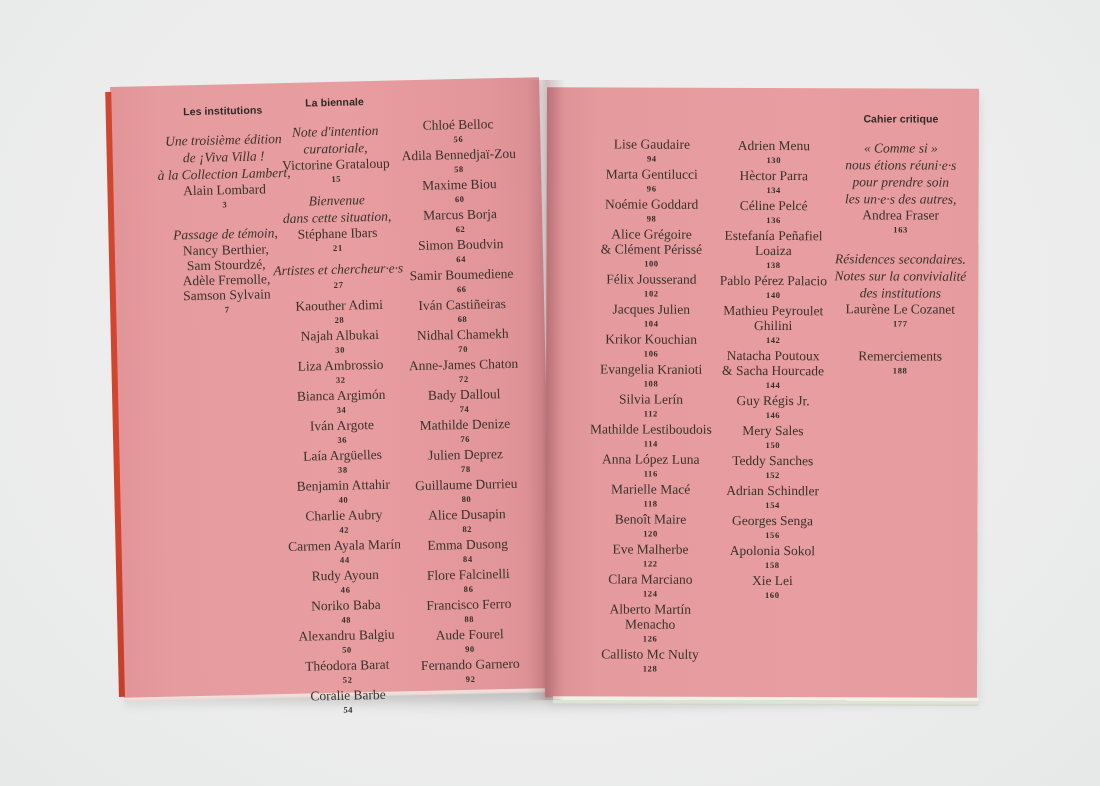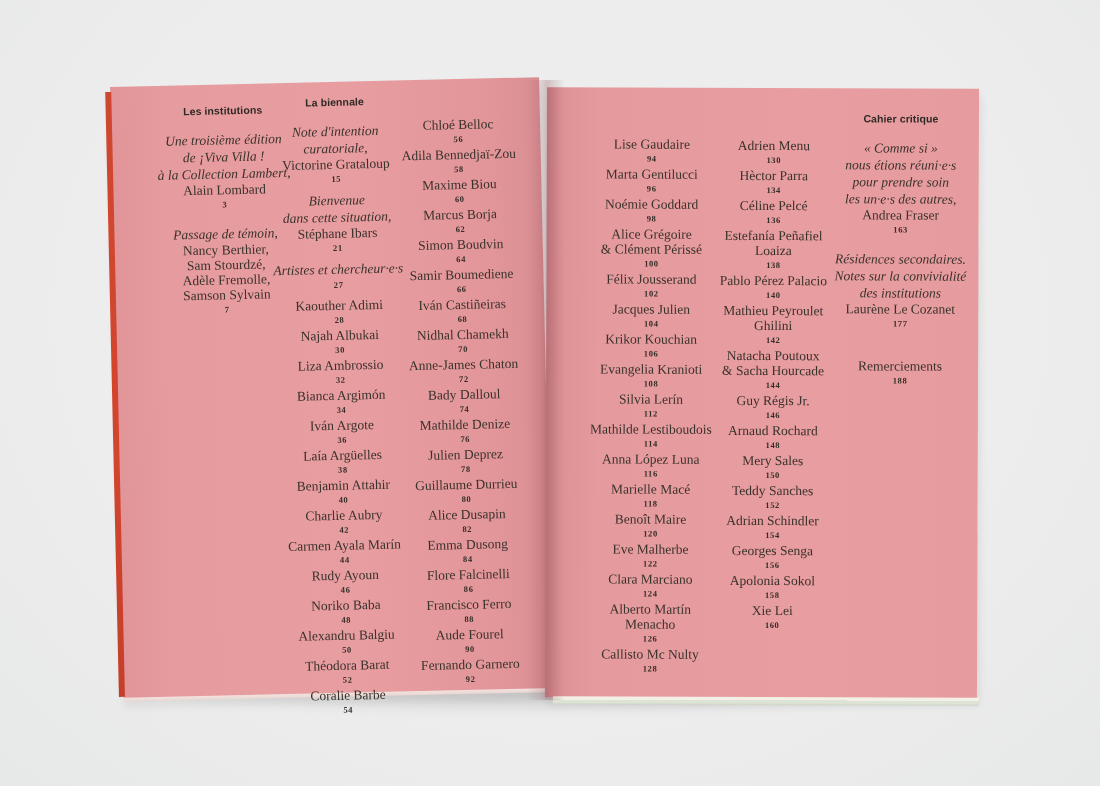--- a/index.html
+++ b/index.html
@@ -42,21 +42,21 @@
   .hdr{font-family:"Liberation Sans",sans-serif;font-size:10.5px;font-weight:700;
     color:#2d2925;letter-spacing:.1px;margin-bottom:15px;}
 
   .entry{margin-bottom:3px;}
   .it{display:block;font-style:italic;font-size:13.5px;line-height:17px;white-space:nowrap;}
   .nm{display:block;font-size:13.5px;line-height:15px;white-space:nowrap;}
   .num{display:block;font-size:8.5px;line-height:10px;margin-top:2px;
     font-weight:700;letter-spacing:.6px;color:#332d28;}
   .entry.t{margin-bottom:8px;}
   .inst .entry{margin-bottom:16px;}
-  .rc3 .entry:last-child{margin-top:30px;}
+  .rc3 .entry:last-child{margin-top:20px;}
 </style>
 </head>
 <body>
 
 <div class="stage">
   <div class="shadow"></div>
 
   <div class="page left">
     <div class="red-edge"></div>
     <div class="edge-bl"></div>
@@ -351,24 +351,20 @@
           <div class="entry">
             <span class="nm">Natacha Poutoux</span>
             <span class="nm">&amp; Sacha Hourcade</span>
             <span class="num">144</span>
           </div>
           <div class="entry">
             <span class="nm">Guy Régis Jr.</span>
             <span class="num">146</span>
           </div>
           <div class="entry">
-            <span class="nm">Arnaud Rochard</span>
-            <span class="num">148</span>
-          </div>
-          <div class="entry">
             <span class="nm">Mery Sales</span>
             <span class="num">150</span>
           </div>
           <div class="entry">
             <span class="nm">Teddy Sanches</span>
             <span class="num">152</span>
           </div>
           <div class="entry">
             <span class="nm">Adrian Schindler</span>
             <span class="num">154</span>

